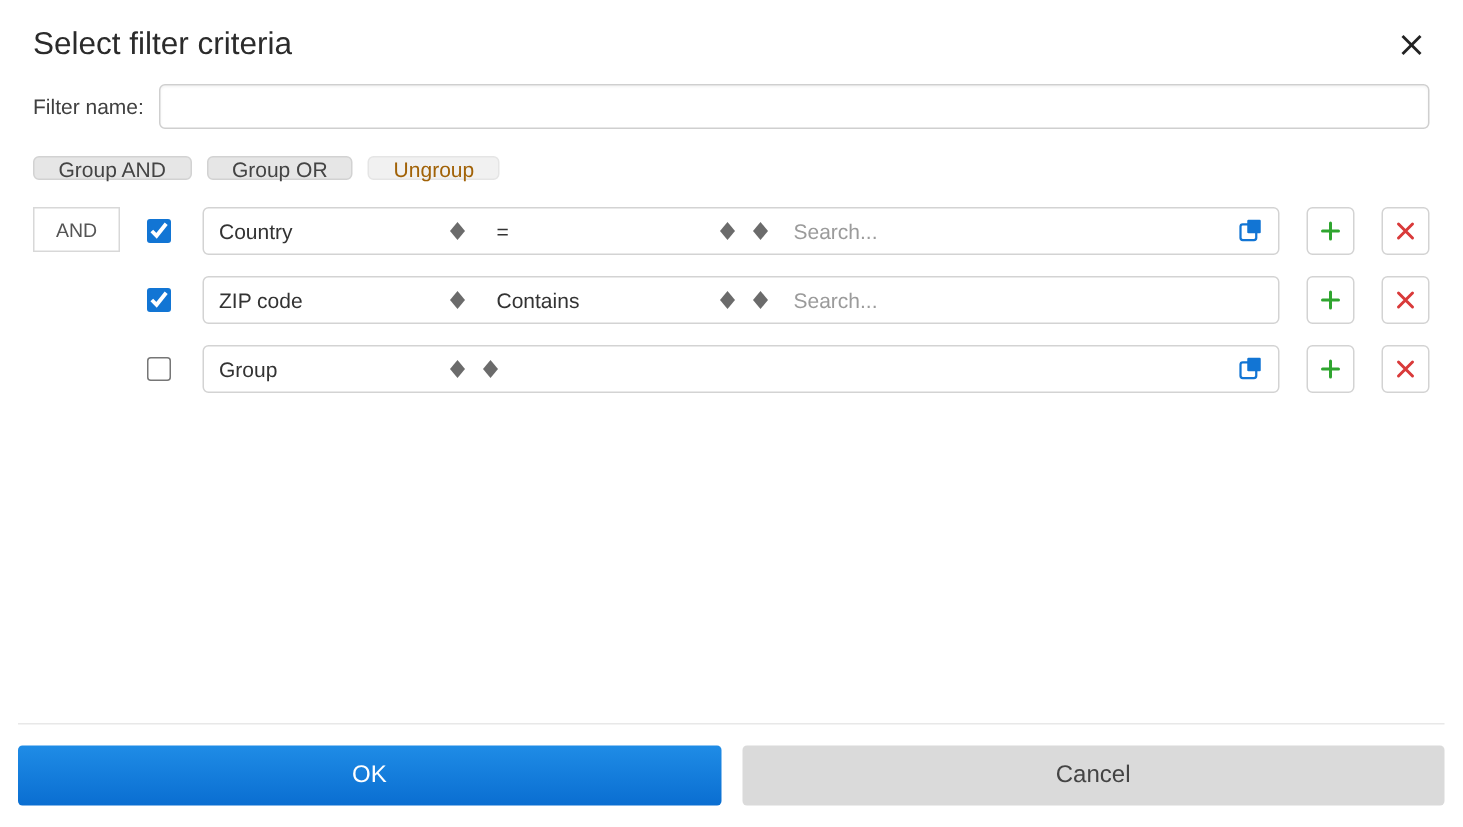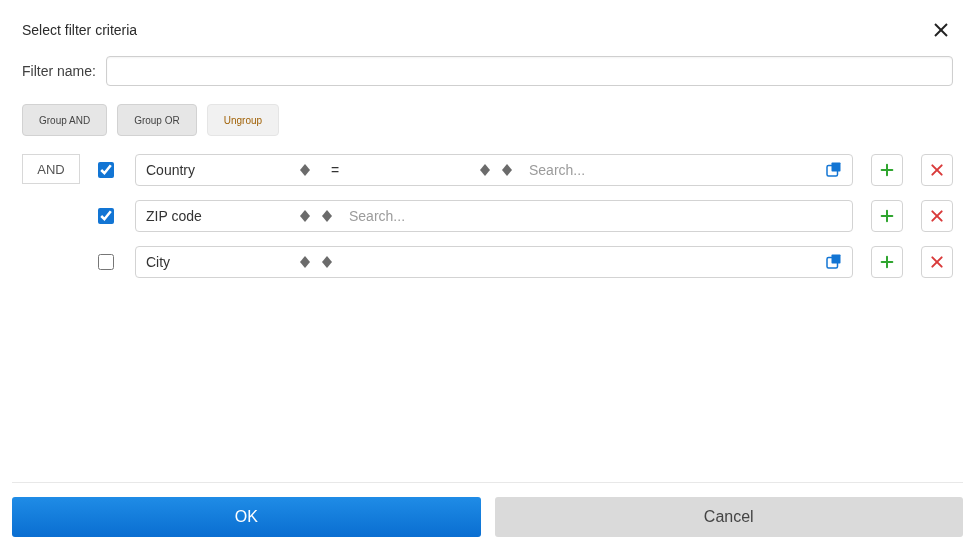--- a/index.html
+++ b/index.html
@@ -15,21 +15,21 @@
   .dialog {
     padding:18px 22px 0 22px;
   }
   .header {
     display:flex;
     align-items:center;
     justify-content:space-between;
     margin-bottom:14px;
   }
   .title {
-    font-size:14px;
+    font-size:21px;
     font-weight:400;
     color:#2b2b2b;
   }
   .close-btn {
     cursor:pointer;
     width:24px; height:24px;
     display:flex; align-items:center; justify-content:center;
   }
   .close-btn svg { width:18px; height:18px; stroke:#222; stroke-width:2.5; }
   .filter-name-row {
@@ -52,26 +52,26 @@
     padding:4px 8px;
     font-size:14px;
     box-shadow: inset 0 1px 2px rgba(0,0,0,0.05);
   }
   .group-buttons {
     display:flex;
     gap:10px;
     margin-bottom:18px;
   }
   .gbtn {
-    height:32px;
+    height:16px;
     padding:0 16px;
     border:1px solid #d2d2d2;
     background:#e6e6e6;
     border-radius:4px;
-    font-size:10px;
+    font-size:14px;
     color:#444;
     cursor:pointer;
   }
   .gbtn.disabled {
     background:#f1f1f1;
     color:#a16207;
     border-color:#e5e5e5;
     cursor:default;
   }
   .and-pill {
@@ -276,20 +276,31 @@
             <span>ZIP code</span>
             <span class="updown">
               <svg viewBox="0 0 10 6">
                   <polygon points="5,0 10,6 0,6"></polygon>
                 </svg>
               <svg viewBox="0 0 10 6">
                   <polygon points="0,0 10,0 5,6"></polygon>
                 </svg>
             </span>
           </div>
+          <div class="seg seg-op">
+            <span>Contains</span>
+            <span class="updown">
+              <svg viewBox="0 0 10 6">
+                  <polygon points="5,0 10,6 0,6"></polygon>
+                </svg>
+              <svg viewBox="0 0 10 6">
+                  <polygon points="0,0 10,0 5,6"></polygon>
+                </svg>
+            </span>
+          </div>
           <span class="updown" style="margin-right:6px;">
             <svg viewBox="0 0 10 6">
                 <polygon points="5,0 10,6 0,6"></polygon>
               </svg>
             <svg viewBox="0 0 10 6">
                 <polygon points="0,0 10,0 5,6"></polygon>
               </svg>
           </span>
           <div class="seg seg-search">
             <input type="text" placeholder="Search..." style="">
@@ -304,21 +315,21 @@
           <svg viewBox="0 0 24 24">
               <path d="M5 5l14 14M19 5L5 19" stroke="#d93a3a" stroke-width="3" stroke-linecap="round"></path>
             </svg>
         </div>
       </div>
 
       <div class="crow">
         <input type="checkbox" class="cbox" style="">
         <div class="fieldbar">
           <div class="seg seg-field">
-            <span>City</span>
+            <span>Group</span>
             <span class="updown">
               <svg viewBox="0 0 10 6">
                   <polygon points="5,0 10,6 0,6"></polygon>
                 </svg>
               <svg viewBox="0 0 10 6">
                   <polygon points="0,0 10,0 5,6"></polygon>
                 </svg>
             </span>
           </div>
           <span class="updown" style="margin-right:6px;">

